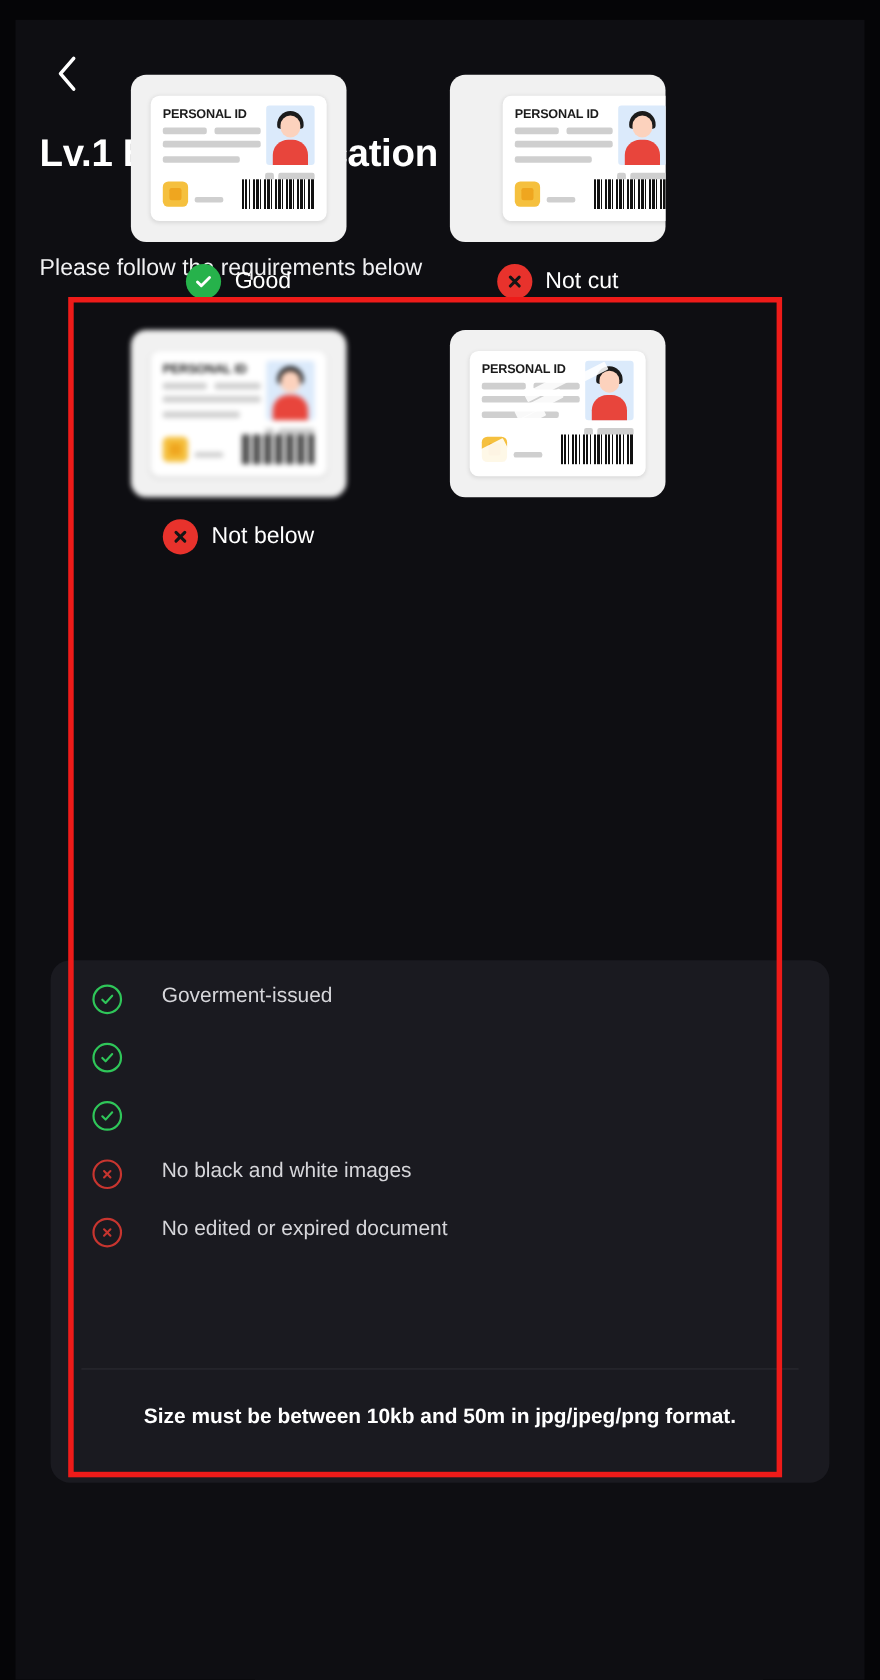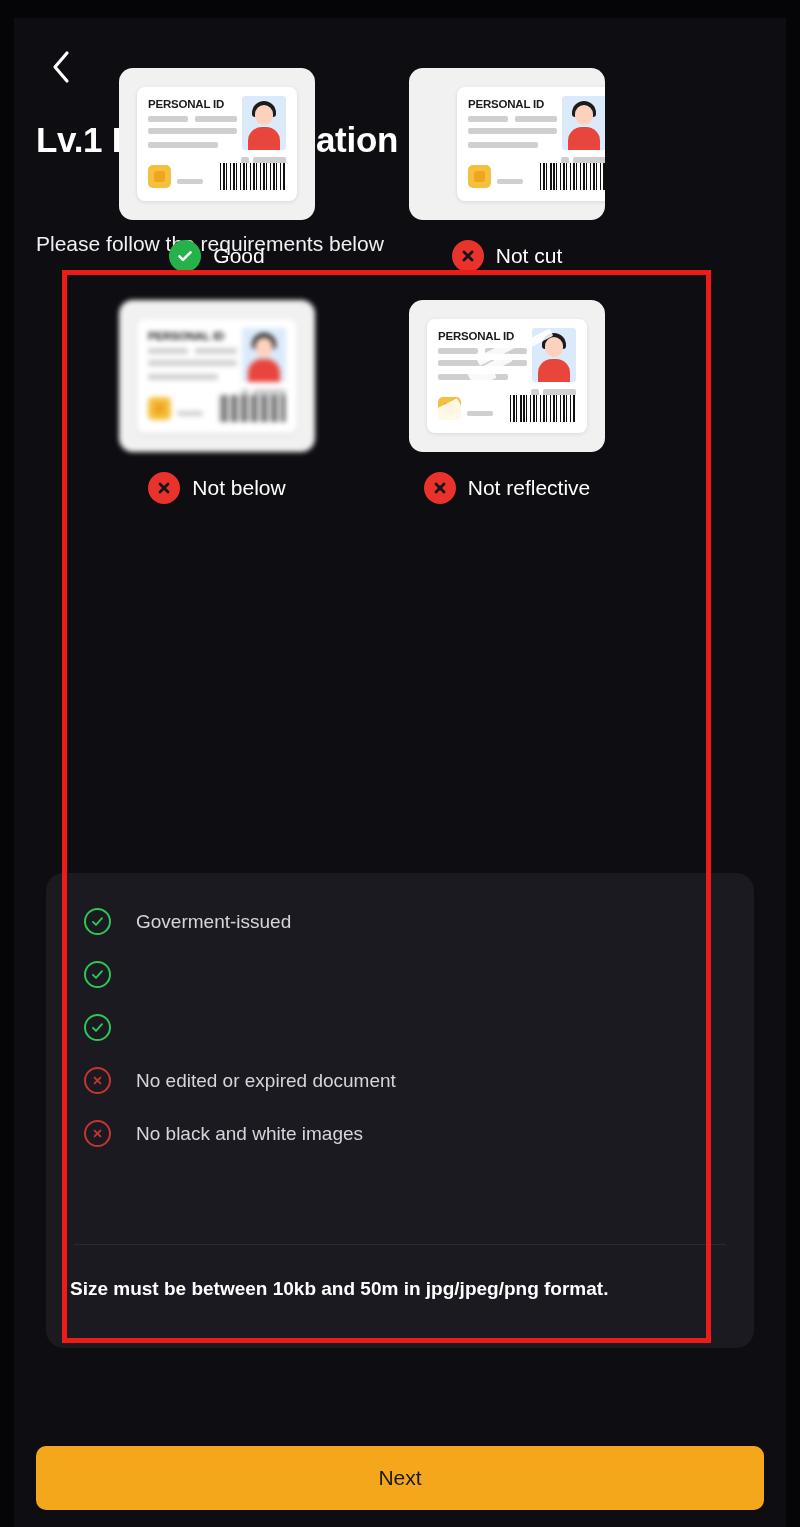--- a/index.html
+++ b/index.html
@@ -234,22 +234,21 @@
     border-radius: 18px;
   }
   #req-list {
     position: absolute;
     left: 38px;
     top: 22px;
     right: 20px;
   }
   .req-item {
     display: flex;
-    align-items: center;
-    gap: 25px;
+    gap: 36px;
     height: 53px;
   }
   .req-text {
     font-size: 19px;
     color: #d6d6da;
     font-weight: 400;
   }
   .ring {
     width: 27px; height: 27px;
     border-radius: 50%;
@@ -266,21 +265,21 @@
     left: 28px;
     right: 28px;
     top: 371px;
     height: 1px;
     background: #2b2b33;
   }
   #size-note {
     position: absolute;
     left: 0; right: 0;
     top: 405px;
-    text-align: left;
+    text-align: center;
     font-size: 19px;
     font-weight: 700;
     color: #ffffff;
     padding: 0 24px;
   }
 
   
   #next-button {
     position: absolute;
     left: 22px;
@@ -432,29 +431,20 @@
             <div class="id-barcode"></div>
             <div class="glare">
               <span class="g1"></span>
                 <span class="g2"></span>
                 <span class="g3"></span>
               <span class="g4"></span>
                 <span class="g5"></span>
             </div>
           </div>
         </div>
-        <div class="caption">
-          <span class="badge bad">
-            <svg width="18" height="18" viewBox="0 0 18 18">
-              <line x1="5" y1="5" x2="13" y2="13" stroke="#151515" stroke-width="2.8" stroke-linecap="round"></line>
-              <line x1="13" y1="5" x2="5" y2="13" stroke="#151515" stroke-width="2.8" stroke-linecap="round"></line>
-            </svg>
-          </span>
-          <span class="caption-label">Not reflective</span>
-        </div>
       </div>
 
     </div>
   </div>
 
   <div id="req-panel">
     <div id="req-list">
 
       <div class="req-item">
         <span class="ring ok">
@@ -474,44 +464,43 @@
       </div>
 
       <div class="req-item">
         <span class="ring ok">
           <svg width="15" height="15" viewBox="0 0 15 15">
             <polyline points="3,7.8 6,10.8 12,4.2" fill="none" stroke="#2fc659" stroke-width="1.9" stroke-linecap="round" stroke-linejoin="round"></polyline>
           </svg>
         </span>
       </div>
 
+
+      <div class="req-item">
+        <span class="ring bad">
+          <svg width="15" height="15" viewBox="0 0 15 15">
+            <line x1="4.6" y1="4.6" x2="10.4" y2="10.4" stroke="#c7352f" stroke-width="1.9" stroke-linecap="round"></line>
+            <line x1="10.4" y1="4.6" x2="4.6" y2="10.4" stroke="#c7352f" stroke-width="1.9" stroke-linecap="round"></line>
+          </svg>
+        </span>
+        <span class="req-text">No black and white images</span>
+      </div>
 
       <div class="req-item">
         <span class="ring bad">
           <svg width="15" height="15" viewBox="0 0 15 15">
             <line x1="4.6" y1="4.6" x2="10.4" y2="10.4" stroke="#c7352f" stroke-width="1.9" stroke-linecap="round"></line>
             <line x1="10.4" y1="4.6" x2="4.6" y2="10.4" stroke="#c7352f" stroke-width="1.9" stroke-linecap="round"></line>
           </svg>
         </span>
         <span class="req-text">No edited or expired document</span>
       </div>
 
-      <div class="req-item">
-        <span class="ring bad">
-          <svg width="15" height="15" viewBox="0 0 15 15">
-            <line x1="4.6" y1="4.6" x2="10.4" y2="10.4" stroke="#c7352f" stroke-width="1.9" stroke-linecap="round"></line>
-            <line x1="10.4" y1="4.6" x2="4.6" y2="10.4" stroke="#c7352f" stroke-width="1.9" stroke-linecap="round"></line>
-          </svg>
-        </span>
-        <span class="req-text">No black and white images</span>
-      </div>
-
     </div>
 
     <div class="divider"></div>
     <div id="size-note">Size must be between 10kb and 50m in jpg/jpeg/png format.</div>
   </div>
 
   <div id="annotation-box"></div>
 
-  <button id="next-button">Next</button>
 
 </div>
 
 </body></html>

